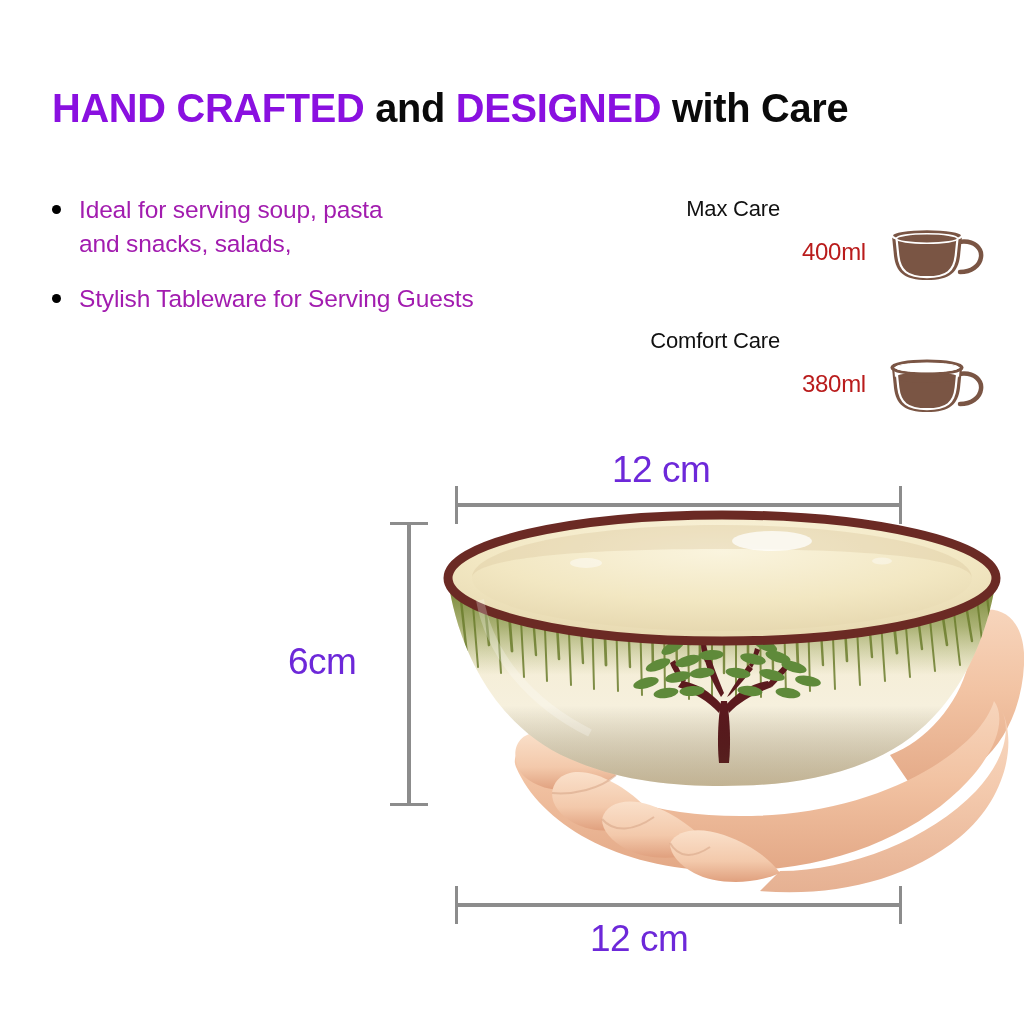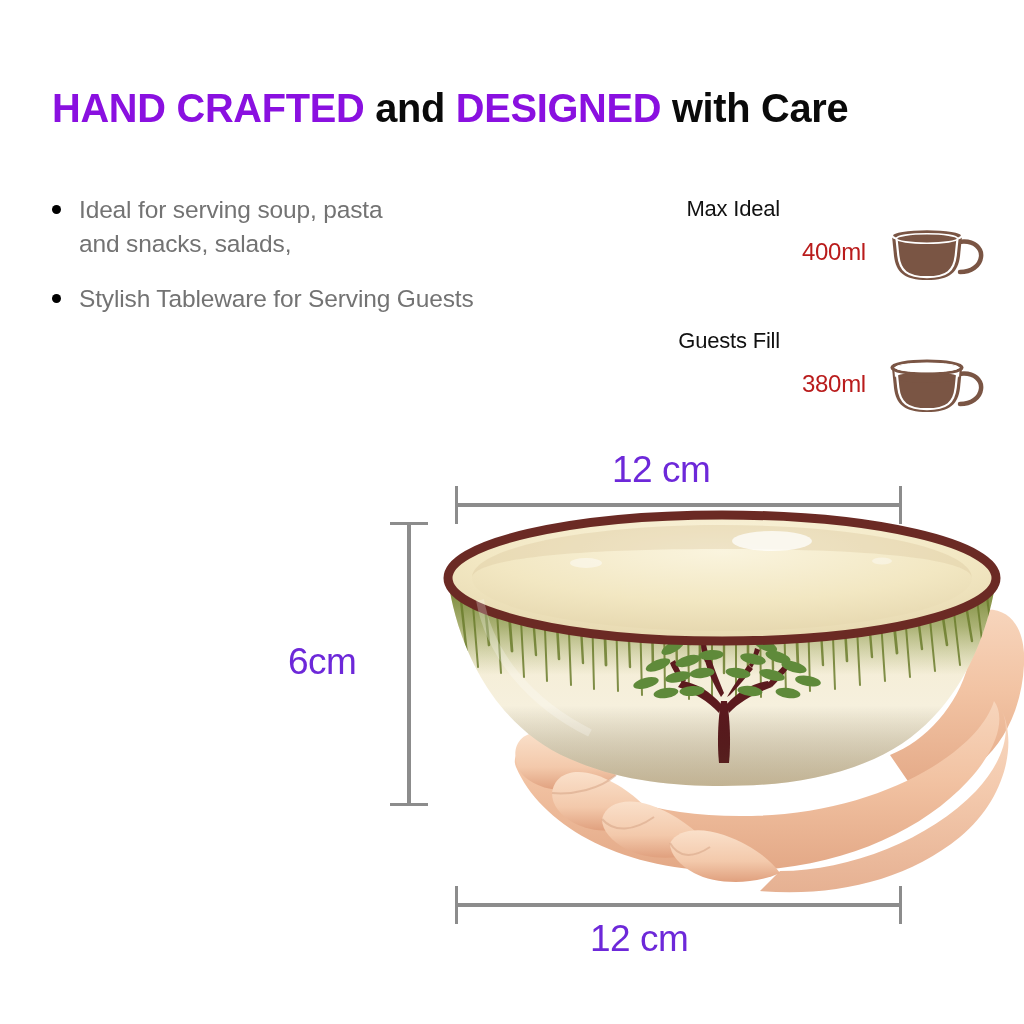--- a/index.html
+++ b/index.html
@@ -29,21 +29,21 @@
   .heading .hl { color:#8A10E0; }
   .heading .dk { color:#0a0a0a; }
 
   
   .bullets { position:absolute; left:46px; top:193px; width:560px; }
   .bullet-item {
     position:relative;
     padding-left:33px;
     font-size:24.5px;
     line-height:1.37;
-    color:#737373;
+    color:#a21caf;
     letter-spacing:-0.15px;
   }
   .bullet-item + .bullet-item { margin-top:22px; }
   .bullet-dot {
     position:absolute;
     left:6px; top:12px;
     width:9px; height:9px;
     background:#000;
     border-radius:50%;
   }
@@ -129,42 +129,42 @@
 
 
     <div class="bullet-item">
       <span class="bullet-dot"></span>
       <span class="bl-line">Stylish Tableware for Serving Guests</span>
     </div>
 
   </div>
 
   <div class="fill-group max">
-    <div class="fill-title">Max Ideal</div>
+    <div class="fill-title">Max Care</div>
     <div class="fill-vol">400ml</div>
     <div class="fill-cup">
       <svg viewBox="0 0 100 62" width="100" height="62">
 
         <path d="M74 20 C92 17 98 28 97 35 C96 44 87 50 76 50" fill="none" stroke="#7A5544" stroke-width="4.5" stroke-linecap="round"></path>
 
         <path d="M8 14 C8 12 10 11 14 11 L72 11 C76 11 78 12 78 14
                  L76 34 C74 50 66 58 43 58 C20 58 12 50 10 34 Z" fill="#7A5544"></path>
 
         <path d="M12.5 16.5 C12.5 15 14 14.4 17 14.4 L69 14.4 C72 14.4 73.5 15 73.5 16.5
                  L71.7 33.6 C70 48.5 63 55.2 43 55.2 C23 55.2 16 48.5 14.3 33.6 Z" fill="none" stroke="#ffffff" stroke-width="2.2"></path>
 
         <ellipse cx="43" cy="13.5" rx="35" ry="6.4" fill="#7A5544" stroke="#ffffff" stroke-width="2.2"></ellipse>
 
         <ellipse cx="43" cy="16.5" rx="30.5" ry="4.8" fill="#7A5544" stroke="#ffffff" stroke-width="1.6"></ellipse>
       </svg>
     </div>
   </div>
 
   <div class="fill-group comfort">
-    <div class="fill-title">Guests Fill</div>
+    <div class="fill-title">Comfort Care</div>
     <div class="fill-vol">380ml</div>
     <div class="fill-cup">
       <svg viewBox="0 0 100 62" width="100" height="62">
 
         <path d="M74 20 C92 17 98 28 97 35 C96 44 87 50 76 50" fill="none" stroke="#7A5544" stroke-width="4.5" stroke-linecap="round"></path>
 
         <path d="M8 14 C8 12 10 11 14 11 L72 11 C76 11 78 12 78 14
                  L76 34 C74 50 66 58 43 58 C20 58 12 50 10 34 Z" fill="#7A5544"></path>
 
         <path d="M10.2 14 C10.2 12.6 12 12 15 12 L71 12 C74 12 75.8 12.6 75.8 14

